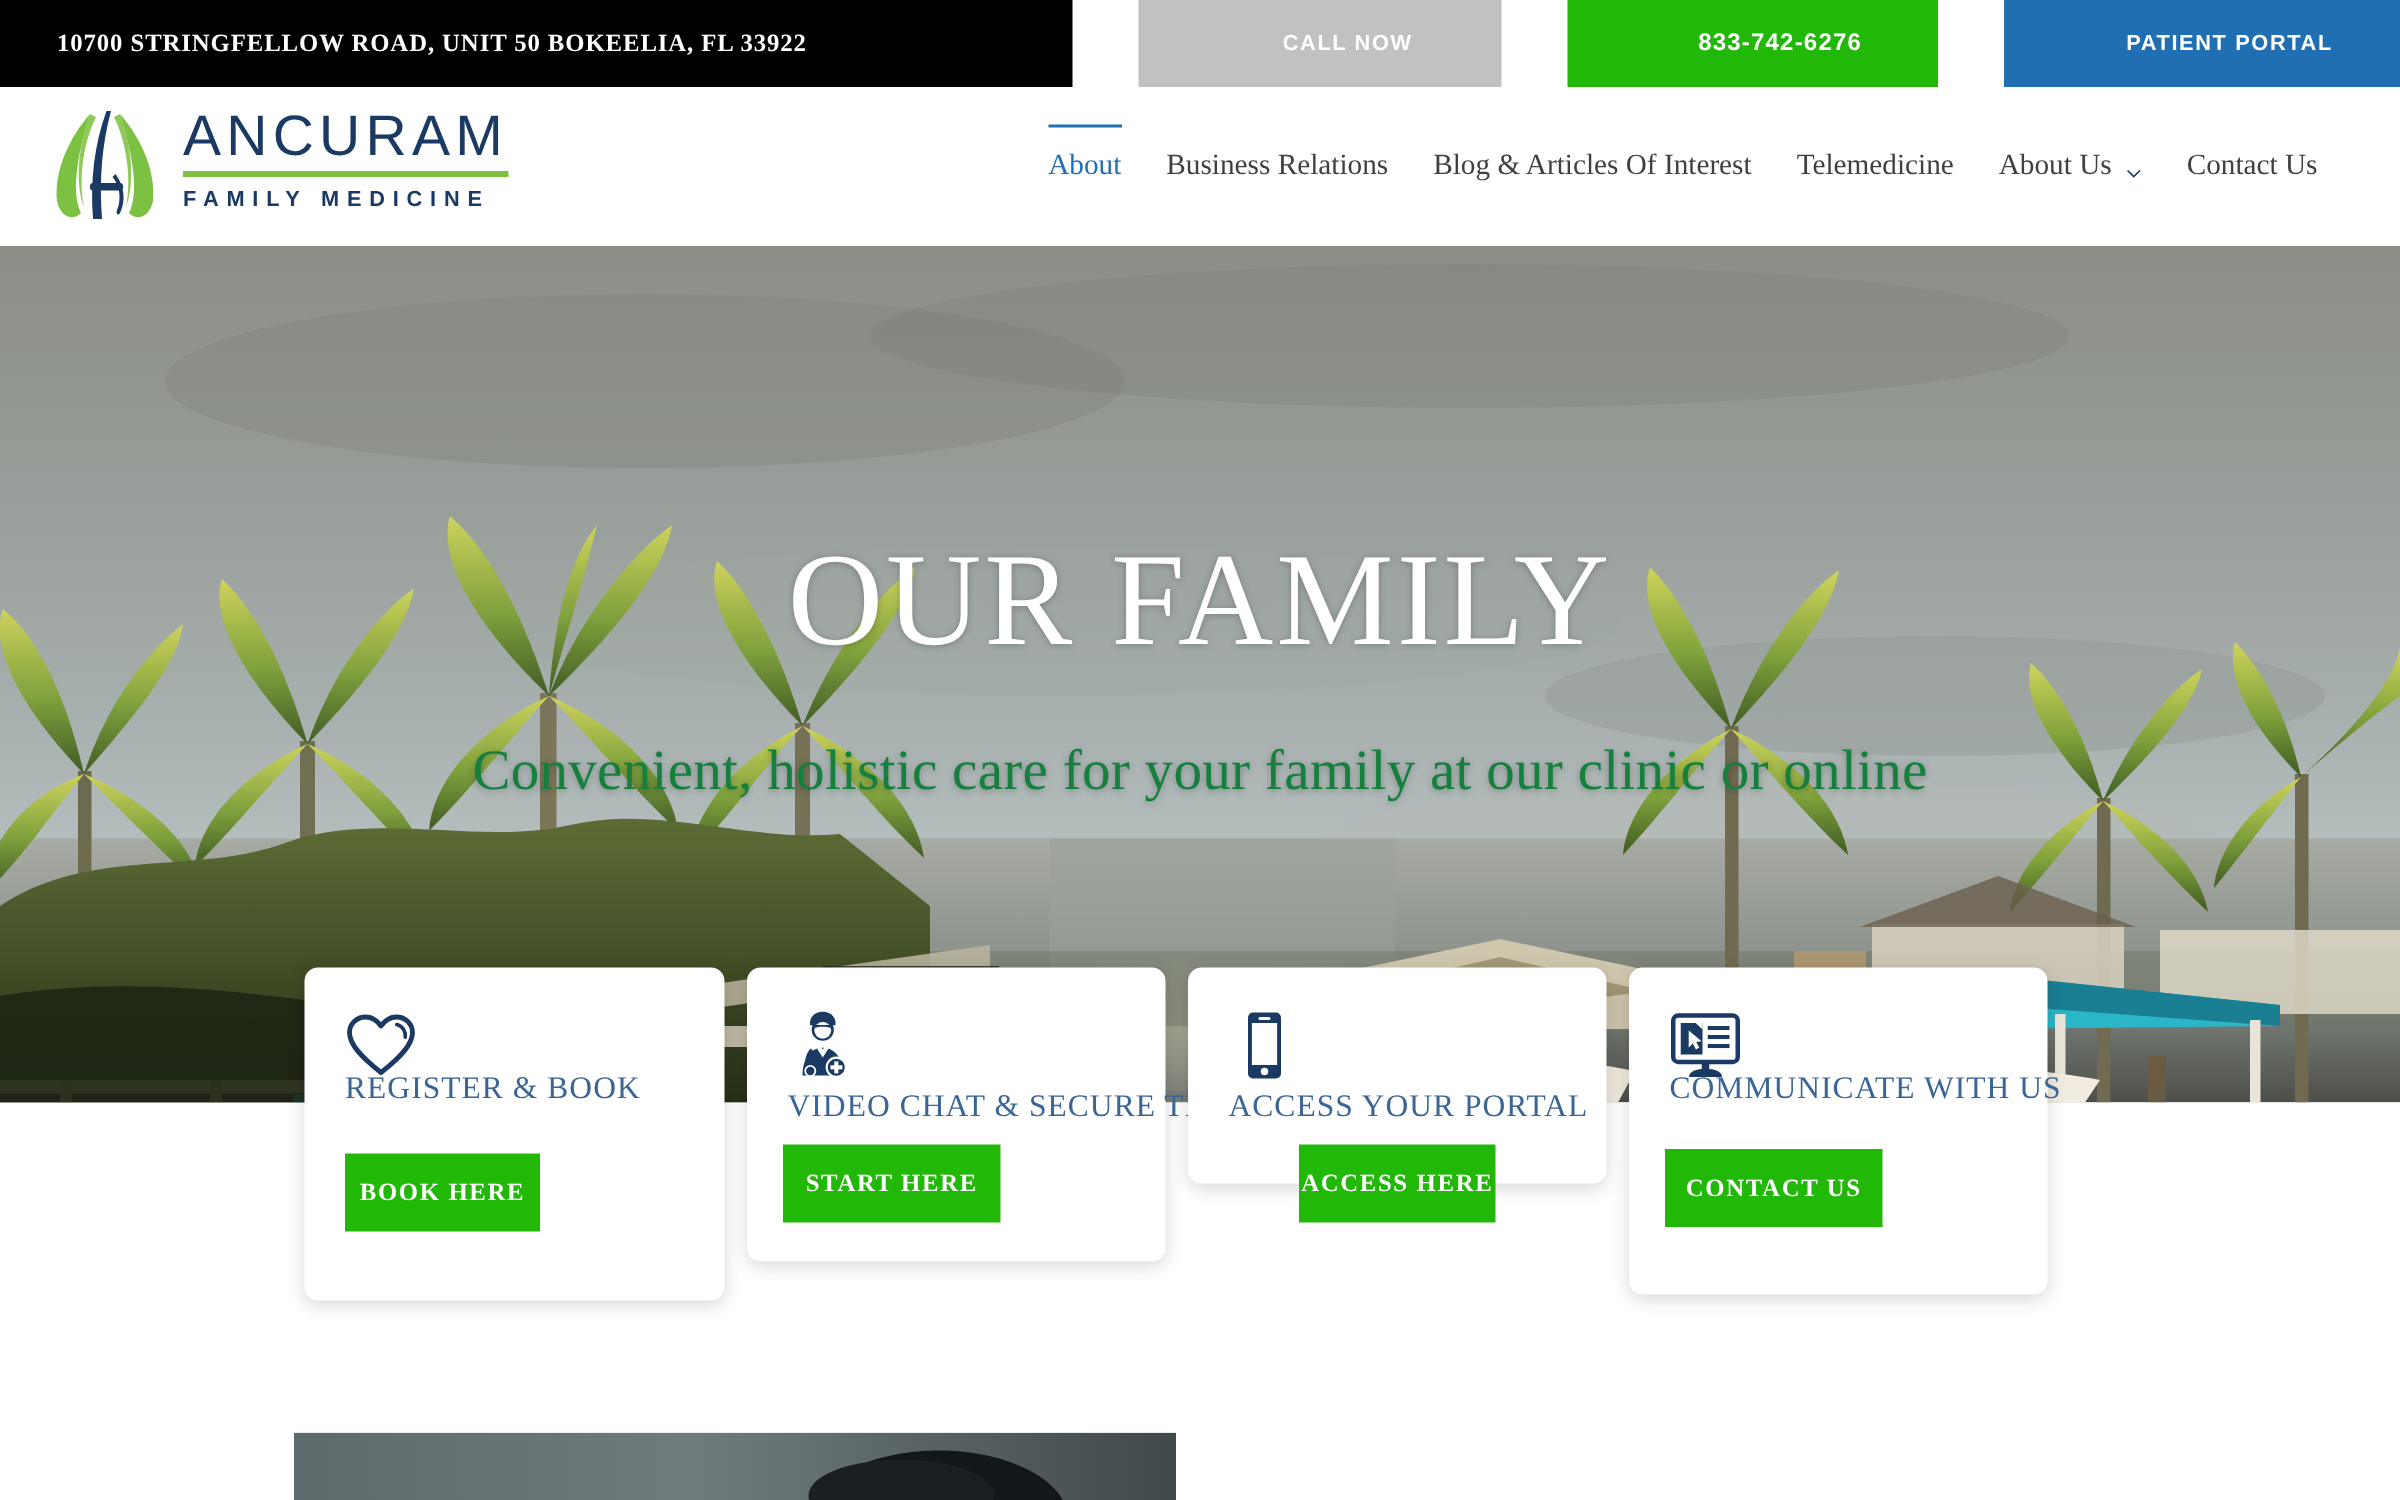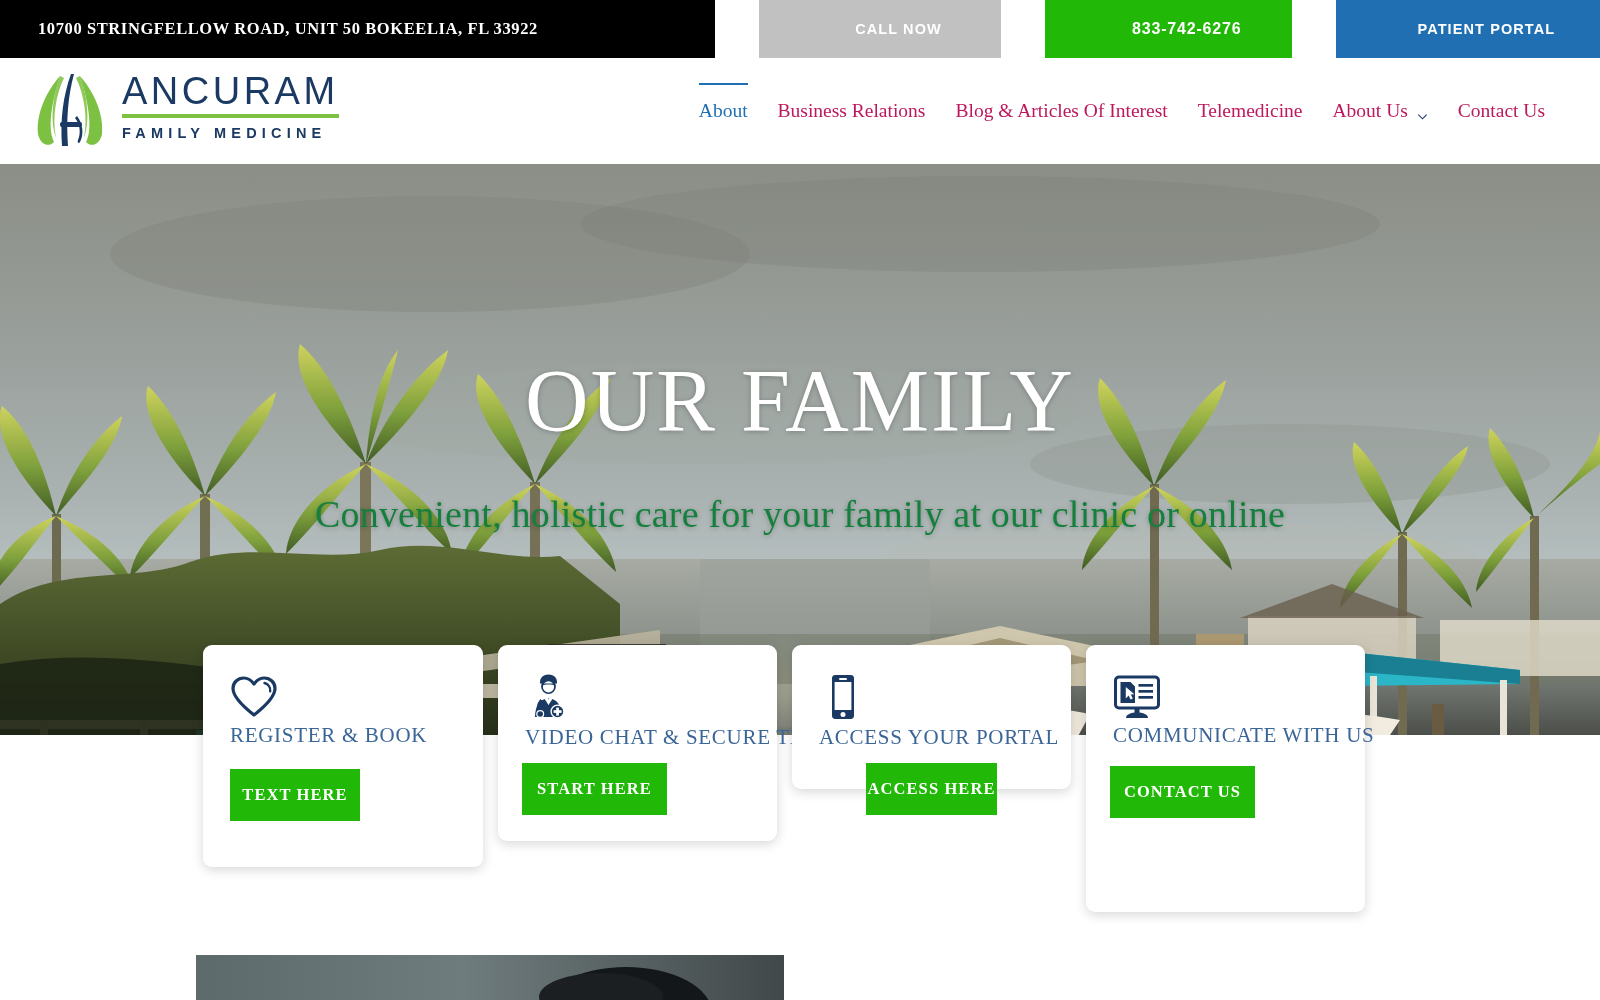--- a/index.html
+++ b/index.html
@@ -81,21 +81,21 @@
 
   .nav {
     position: absolute; right: 40px; top: 0;
     height: 106px;
     display: flex; align-items: center; gap: 0px;
   }
   .nav-item {
     position: relative;
     font-family: "Liberation Serif", serif;
     font-size: 19.5px;
-    color: #be185d;
+    color: #404040;
     padding: 0 15px;
     cursor: pointer;
     white-space: nowrap;
     display: flex; align-items: center; gap: 9px;
     line-height: 1;
   }
   .nav-item.active { color: #1f6fb2; }
   .nav-item.active::after {
     content: "";
     position: absolute;
@@ -175,28 +175,28 @@
   #card-1 .card-btn   { left: 27px; top: 143px; width: 130px; height: 52px; }
 
   #card-2 { left: 498px; top: 645px; width: 279px; height: 196px; }
   #card-2 .card-title { top: 122px; }
   #card-2 .card-btn   { left: 24px; top: 118px; width: 145px; height: 52px; }
 
   #card-3 { left: 792px; top: 645px; width: 279px; height: 144px; }
   #card-3 .card-title { top: 122px; }
   #card-3 .card-btn   { left: 74px; top: 119px; width: 131px; height: 52px; }
 
-  #card-4 { left: 1086px; top: 645px; width: 279px; height: 267px; }
+  #card-4 { left: 1086px; top: 645px; width: 279px; height: 218px; }
   #card-4 .card-title { top: 122px; }
   #card-4 .card-btn   { left: 24px; top: 140px; width: 145px; height: 52px; }
 
   
   #card-2 .card-btn, #card-3 .card-btn { top: 118px; }
   #card-2 .card-title, #card-3 .card-title { top: 80px; }
-  #card-1 .card-title, #card-4 .card-title { top: 78px; }
+  #card-1 .card-title, #card-4 .card-title { top: 68px; }
   #card-1 .card-btn { top: 124px; }
   #card-4 .card-btn { top: 121px; }
 
   
   .bottom-img {
     position: absolute;
     left: 196px; top: 955px;
     width: 588px; height: 45px;
     overflow: hidden;
   }
@@ -433,21 +433,21 @@
 <div class="cards">
 
   <div class="card" id="card-1">
     <span class="card-icon">
       <svg viewBox="0 0 48 48" width="48" height="48">
         <path d="M24 42 C10 31 3 23 3 15.5 C3 9.5 7.8 5 13.6 5 C17.6 5 21.3 7.2 24 11 C26.7 7.2 30.4 5 34.4 5 C40.2 5 45 9.5 45 15.5 C45 23 38 31 24 42 Z" fill="none" stroke="#1b3a63" stroke-width="3.2" stroke-linejoin="round"></path>
         <path d="M34.5 10 C38.5 11 40.6 14.6 40.2 18.4" fill="none" stroke="#1b3a63" stroke-width="2.4" stroke-linecap="round"></path>
       </svg>
     </span>
     <div class="card-title">REGISTER &amp; BOOK</div>
-    <button class="card-btn">TEXT HERE</button>
+    <button class="card-btn">BOOK HERE</button>
   </div>
 
   <div class="card" id="card-2">
     <span class="card-icon">
       <svg viewBox="0 0 48 48" width="48" height="48">
         <path d="M15 9 C15 4.6 18.6 1.5 23.5 1.5 C28.4 1.5 32 4.6 32 9 L32 10.5 L15 10.5 Z" fill="#1b3a63"></path>
         <circle cx="23.5" cy="13.5" r="7.4" fill="#1b3a63"></circle>
         <circle cx="23.5" cy="13.9" r="5.6" fill="#ffffff"></circle>
         <path d="M17.4 10.4 L29.6 10.4 L29.6 12.6 C27.8 11.2 19.4 11.2 17.4 12.6 Z" fill="#1b3a63"></path>
         <path d="M10 44 C10 32.5 15.4 25.5 23.5 25.5 C31.6 25.5 37 32.5 37 44 Z" fill="#1b3a63"></path>

